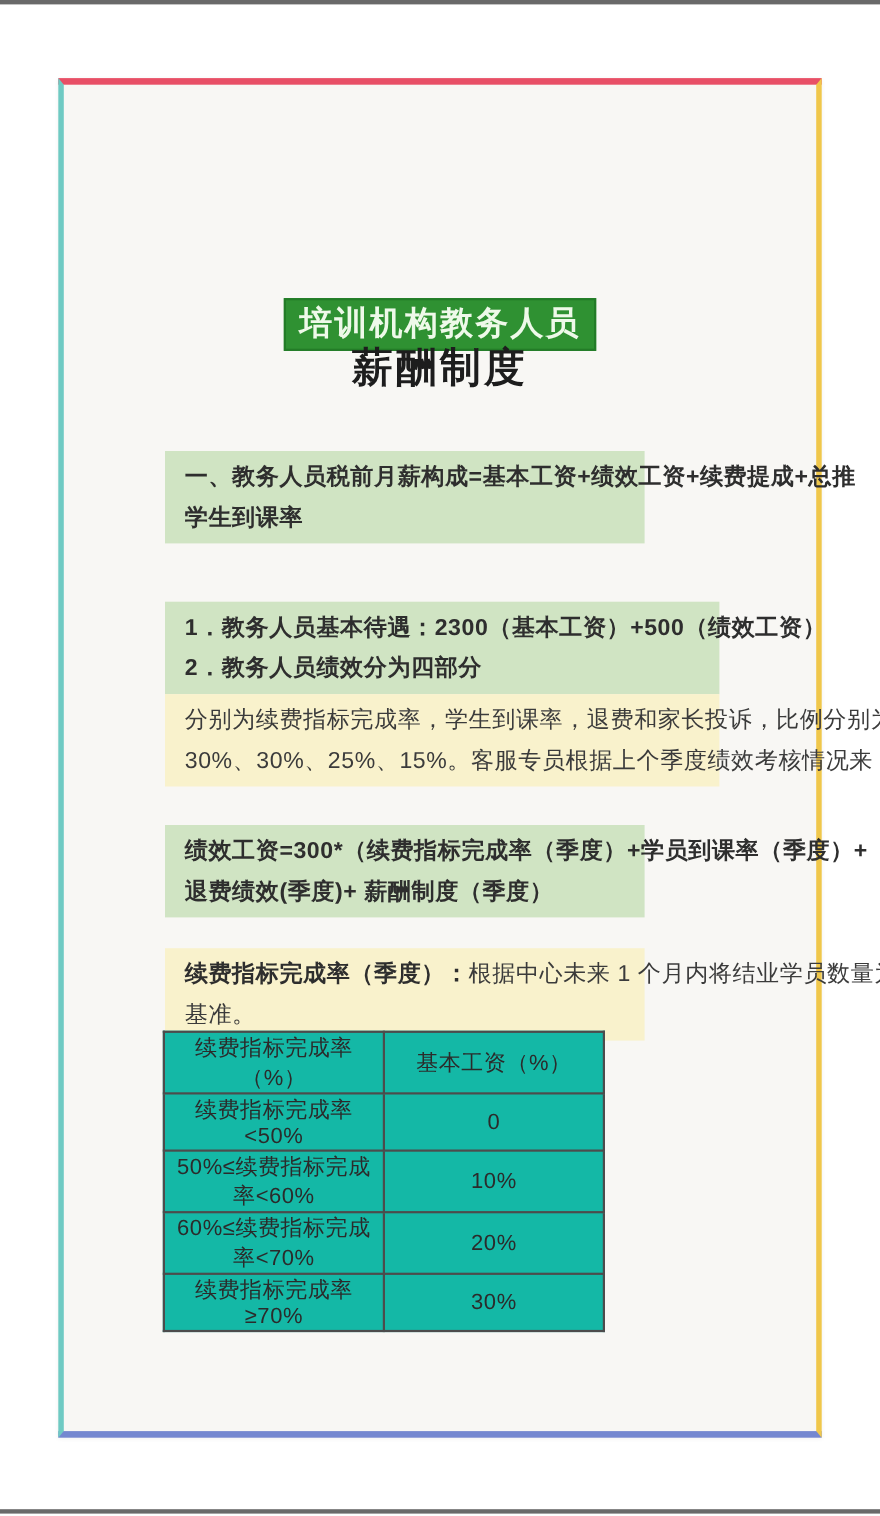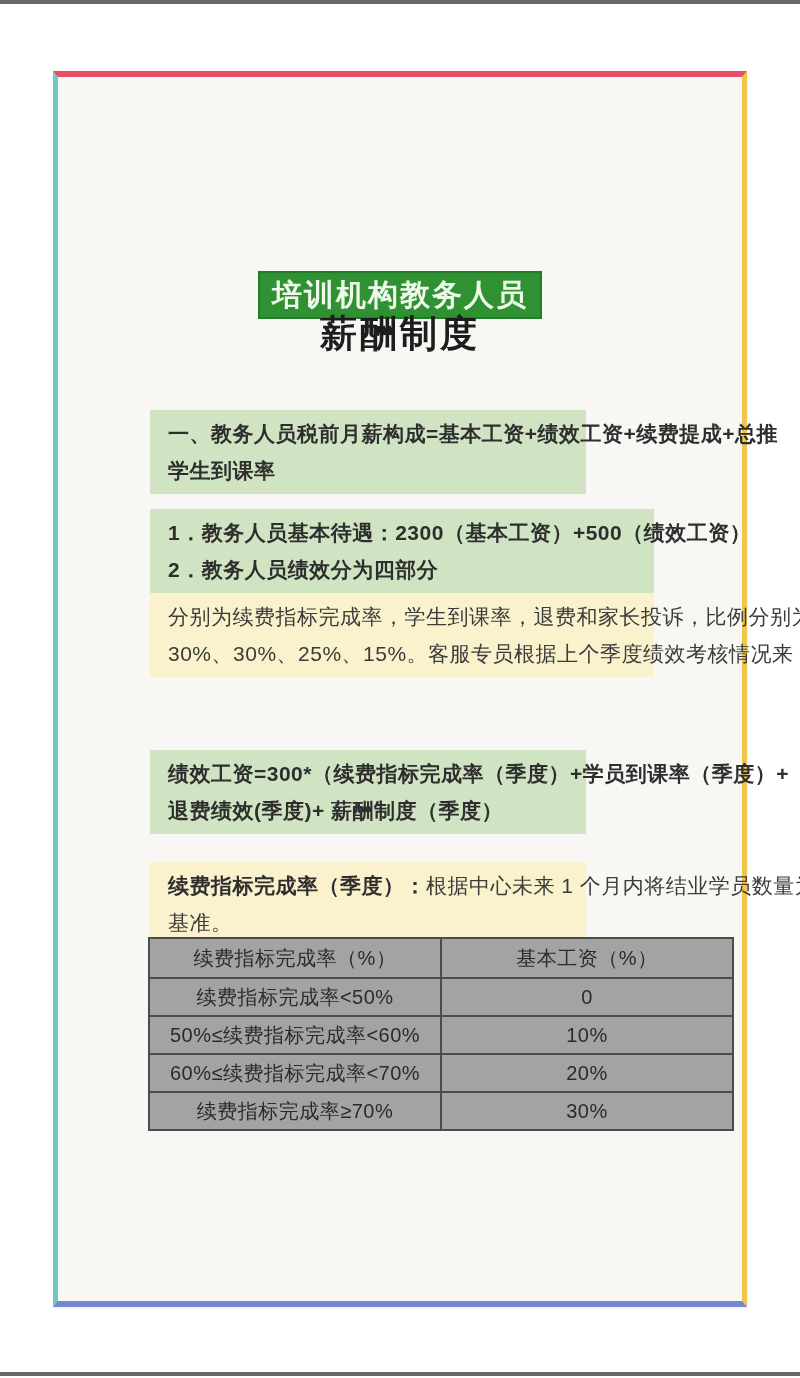--- a/index.html
+++ b/index.html
@@ -45,29 +45,29 @@
     font-size:21px;line-height:37px;color:#333333;
     letter-spacing:0.5px;
   }
   .sec .line{white-space:nowrap;}
   .green{background:#d0e4c3;}
   .yellow{background:#f9f2cc;}
   .bold-text{font-weight:bold;color:#2e2e2e;}
   .reg-text{font-weight:normal;color:#3b3b3b;}
 
   .sec-a{top:333px;}
-  .stack-bc{position:absolute;left:92px;top:432px;width:504px;}
+  .stack-bc{position:absolute;left:92px;top:470px;width:504px;}
   .stack-bc .sec{position:static;width:504px;}
   .sec-d{top:673px;}
   .sec-e{top:785px;}
 
   table.rate-table{
-    position:absolute;left:90px;top:860px;width:586px;
+    position:absolute;left:90px;top:860px;width:402px;
     border-collapse:collapse;
-    background:#a3a3a3;
+    background:#14b8a6;
     table-layout:fixed;
   }
   .rate-table th,.rate-table td{
     border:2px solid #4c4c4c;
     height:36px;
     text-align:center;vertical-align:middle;
     font-size:20px;font-weight:normal;color:#2b2b2b;
     letter-spacing:0.5px;
     padding:0 4px;
   }

